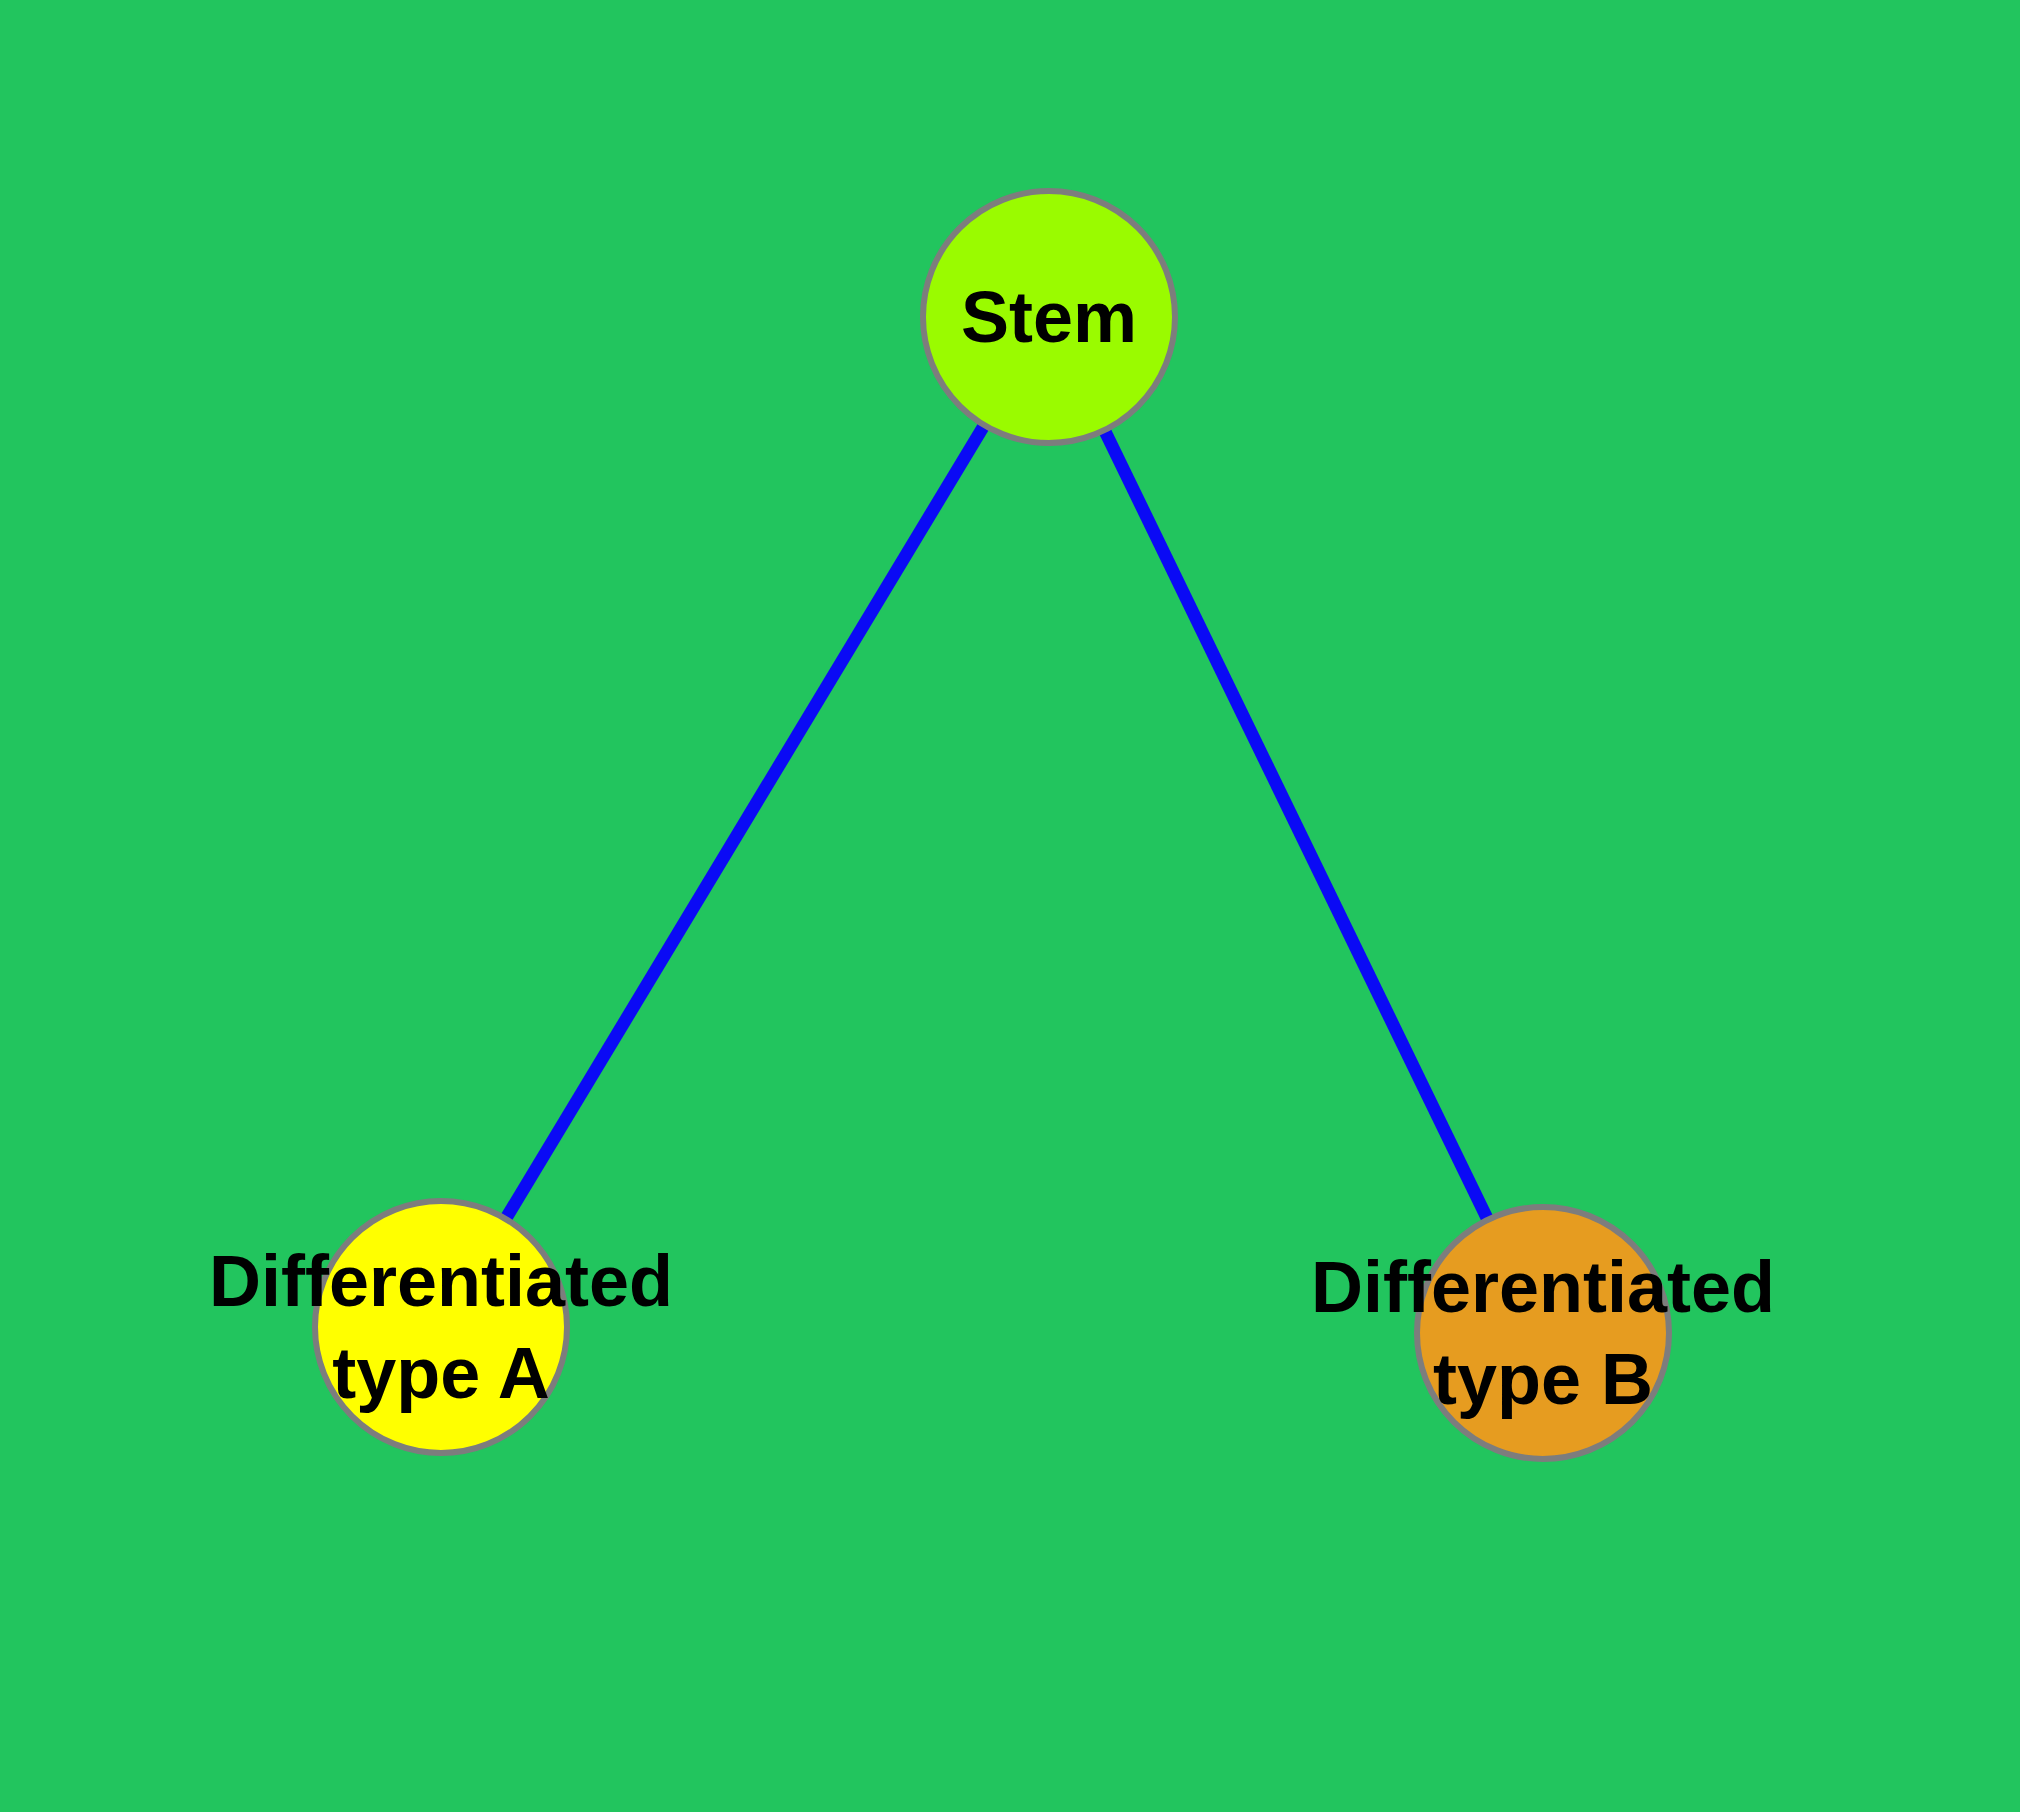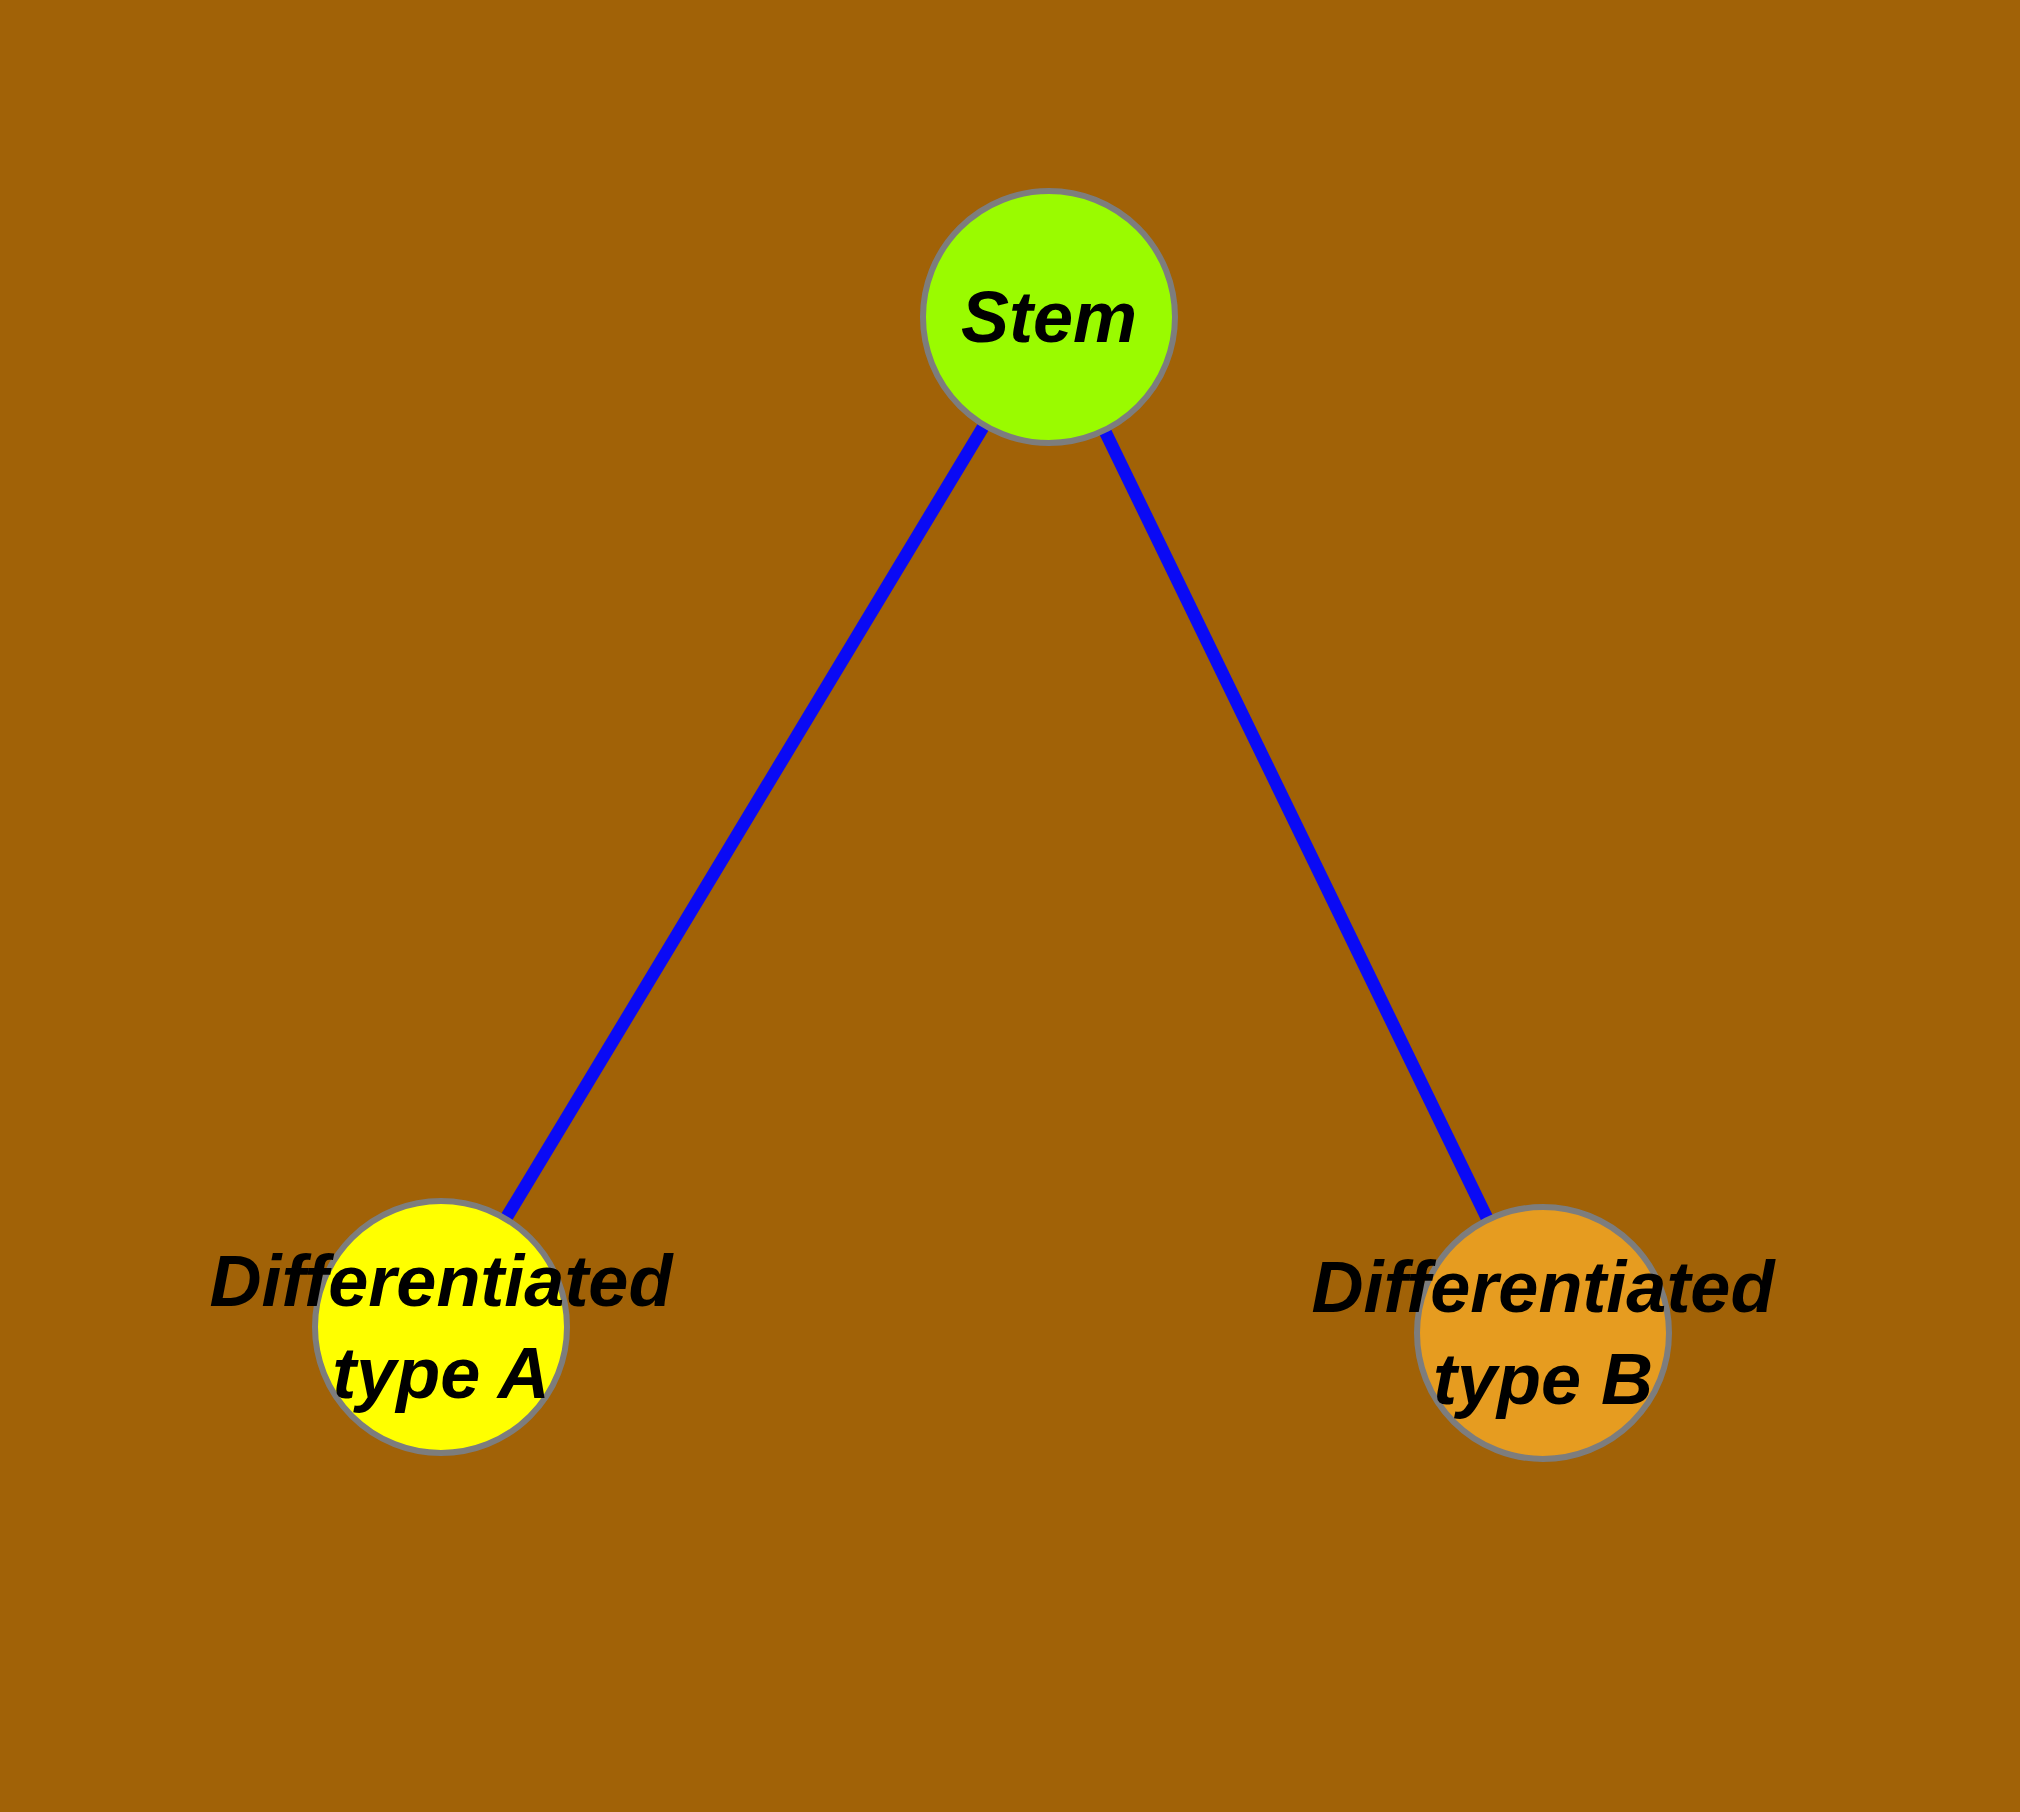--- a/index.html
+++ b/index.html
@@ -41,21 +41,21 @@
     font-weight: 700;
     font-size: 72px;
     line-height: 92px;
     color: #000000;
     pointer-events: none;
   }
 </style>
 </head>
 <body>
 
-<div class="canvas" style="background: #a16207; font-style: italic;">
+<div class="canvas" style="background: #22c55e;">
 
   <svg class="edge-layer" viewBox="0 0 2384 2138" preserveAspectRatio="none">
       <line x1="1238" y1="374" x2="520" y2="1565" stroke="#0a0af5" stroke-width="15"></line>
       <line x1="1238" y1="374" x2="1820" y2="1573" stroke="#0a0af5" stroke-width="15"></line>
     </svg>
 
   <div class="node" style="left: 920px; top: 188px; width: 258px; height: 258px; background: rgb(154, 251, 0); border-color: rgb(125, 125, 125); border-width: 6.8px;">
     <span class="node-label">Stem</span>
   </div>
 

